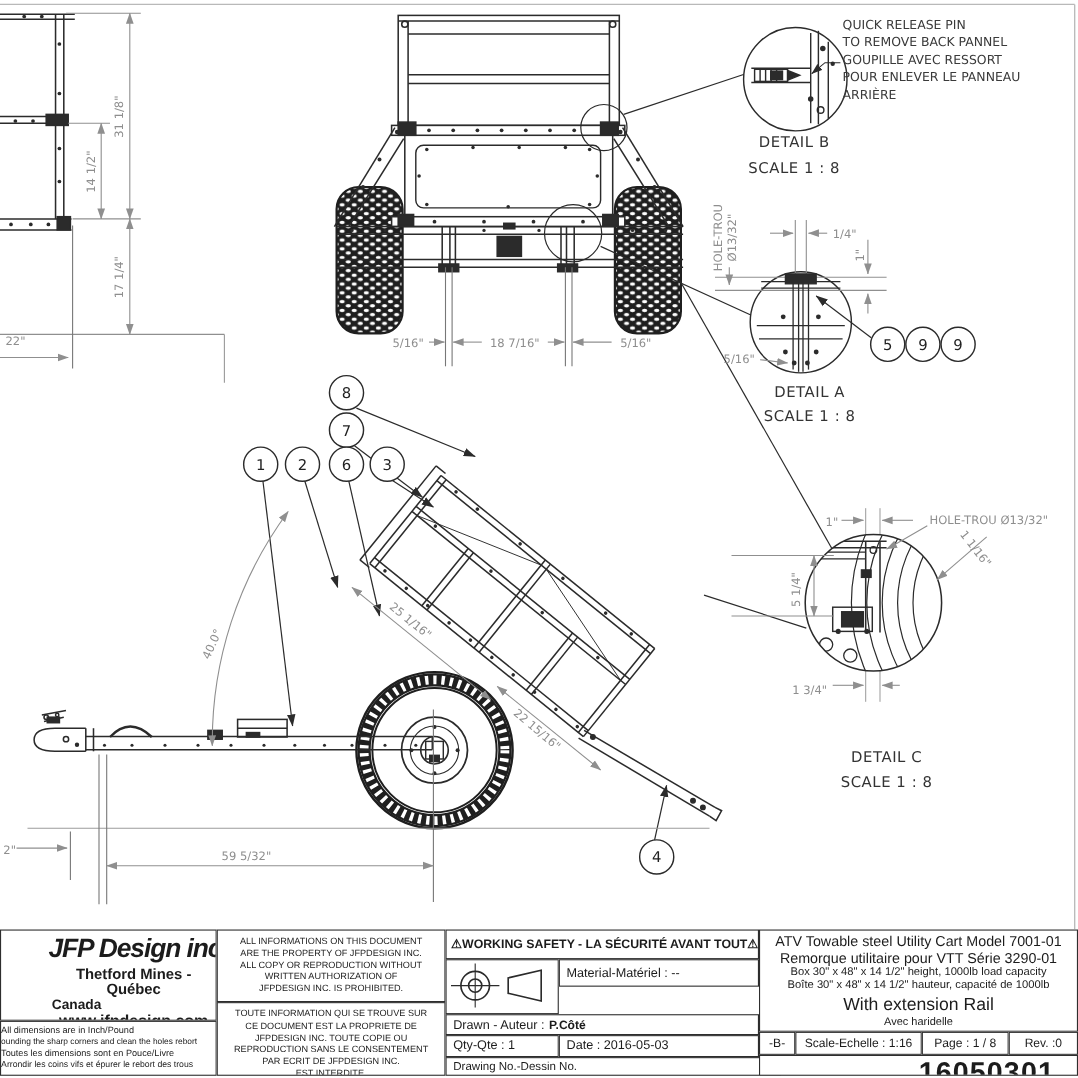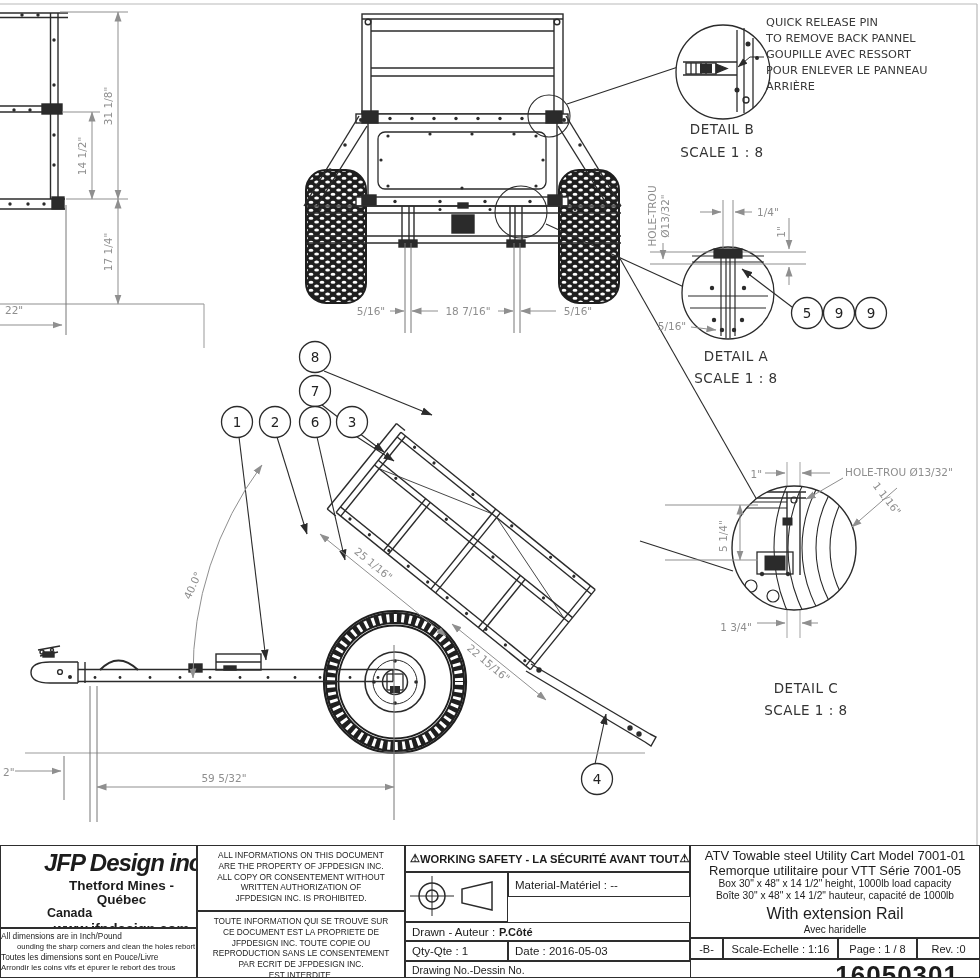--- a/index.html
+++ b/index.html
@@ -518,29 +518,29 @@
 
 <div id="tb">
   <div class="cell" style="left:0;top:0;width:197px;height:83px;padding-left:46px;">
     <div class="tb-name">JFP Design inc.</div>
     <div class="tb-city">Thetford Mines - Québec</div>
     <div class="tb-country">Canada</div>
     <div class="tb-web">www.jfpdesign.com</div>
   </div>
   <div class="cell fineprint" style="left:0;top:83px;width:197px;height:50px;">
     <div>All dimensions are in Inch/Pound</div>
-    <div style="font-size:7.6px;padding-left:16px;">ounding the sharp corners and clean the holes rebort</div>
+    <div style="font-size:7.6px;">ounding the sharp corners and clean the holes rebort</div>
     <div>Toutes les dimensions sont en  Pouce/Livre</div>
     <div style="font-size:7.9px;">Arrondir les coins vifs et épurer le rebort des trous</div>
   </div>
 
   <div class="cell legal" style="left:197px;top:0;width:208px;height:66px;">
     <div>ALL INFORMATIONS ON THIS DOCUMENT</div>
     <div>ARE THE PROPERTY OF JFPDESIGN INC.</div>
-    <div>ALL COPY OR CONSENTEMENT WITHOUT</div>
+    <div>ALL COPY OR REPRODUCTION WITHOUT</div>
     <div>WRITTEN AUTHORIZATION OF</div>
     <div>JFPDESIGN INC. IS PROHIBITED.</div>
   </div>
   <div class="cell legal" style="left:197px;top:66px;width:208px;height:67px;">
     <div>TOUTE INFORMATION QUI SE TROUVE SUR</div>
     <div>CE DOCUMENT EST LA PROPRIETE DE</div>
     <div>JFPDESIGN INC. TOUTE COPIE OU</div>
     <div>REPRODUCTION SANS LE CONSENTEMENT</div>
     <div>PAR ECRIT DE JFPDESIGN INC.</div>
     <div>EST INTERDITE.</div>
@@ -574,21 +574,21 @@
   </div>
   <div class="cell kv" style="left:508px;top:96px;width:182px;height:20px;">
     <span>Date : 2016-05-03</span>
   </div>
   <div class="cell dwgno" style="left:405px;top:116px;width:305px;height:17px;">
     <span>Drawing No.-Dessin No.</span>
   </div>
 
   <div class="cell" style="left:690px;top:0;width:290px;height:93px;">
     <div class="titleline1">ATV Towable steel Utility Cart Model 7001-01</div>
-    <div class="titleline1" style="margin-top:0;">Remorque utilitaire pour VTT Série 7001-05</div>
+    <div class="titleline1" style="margin-top:0;">Remorque utilitaire pour VTT Série 3290-01</div>
     <div class="titleline3">Box  30" x 48" x  14 1/2" height, 1000lb load capacity</div>
     <div class="titleline3">Boîte 30" x 48" x  14 1/2" hauteur, capacité de 1000lb</div>
     <div class="titleline5">With extension Rail</div>
     <div class="titleline6">Avec haridelle</div>
   </div>
   <div class="cell rowcell" style="left:690px;top:93px;width:33px;height:21px;">
     <span>-B-</span>
   </div>
   <div class="cell rowcell" style="left:723px;top:93px;width:115px;height:21px;">
     <span>Scale-Echelle :  1:16</span>

